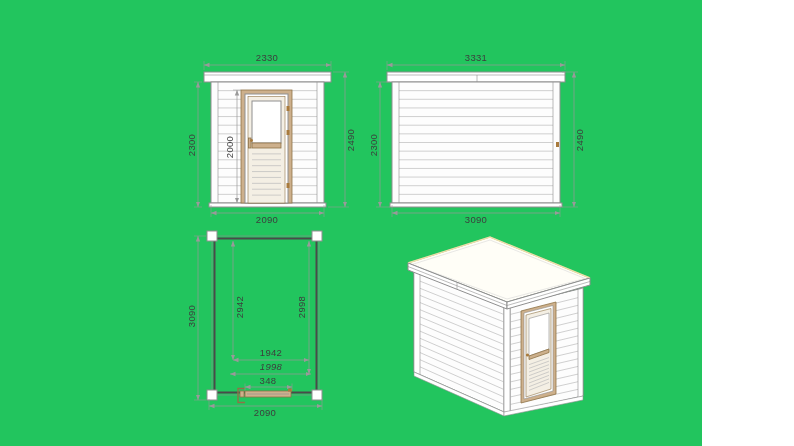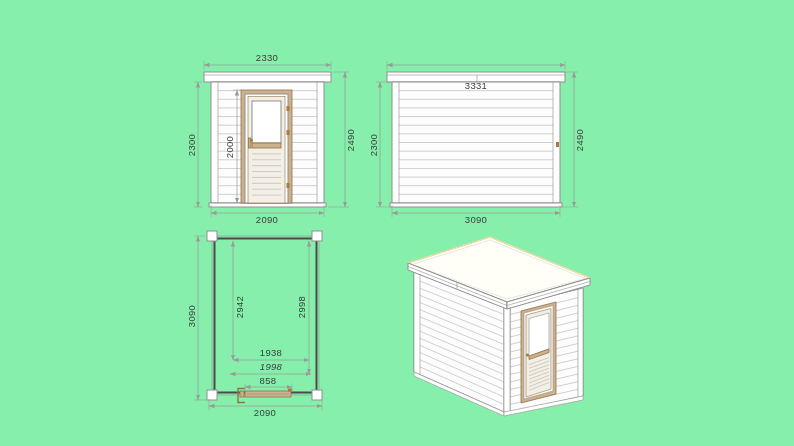--- a/index.html
+++ b/index.html
@@ -1,16 +1,16 @@
 <!DOCTYPE html>
 <html style="--c-line: #8f8f8f; --c-siding: #bcbcbc; --c-wallfill: #fdfdfd; --c-wood: #cdb08c; --c-wooddark: #8f7347; --c-hardware: #a87a3c; --c-planwall: #4a4a4a; --c-dim: #9a9a9a; --c-text: #3d3d3d; --c-cream: #f4efe4; --c-rooffill: #fffef7; --c-roofhl: #ece1a8;"><head>
 <meta charset="utf-8">
 <style>
   html,body{margin:0;padding:0;background:#fff;}
-  .canvas{position:relative;width:794px;height:446px;background:#86efac;overflow:hidden;
+  .canvas{position:relative;width:702px;height:446px;background:#22c55e;overflow:hidden;
           font-family:"Liberation Sans", sans-serif;}
   svg{position:absolute;left:0;top:0;}
   
   .ln   {stroke:var(--c-line);fill:none;stroke-width:1;}
   .fw   {fill:#ffffff;stroke:var(--c-line);stroke-width:1;}
   .fwall{fill:var(--c-wallfill);stroke:var(--c-line);stroke-width:1;}
   .thin {stroke-width:.6;}
   .sd   {stroke:var(--c-siding);fill:none;stroke-width:.7;}
   .wood {fill:var(--c-wood);stroke:var(--c-wooddark);stroke-width:.8;}
   .cream{fill:var(--c-cream);stroke:var(--c-wooddark);stroke-width:.6;}
@@ -262,26 +262,26 @@
     </g>
   </g>
 </svg>
 
 <div class="dimlabel" style="left:267px;top:58px;">2330</div>
 <div class="dimlabel v" style="left:192px;top:145px;">2300</div>
 <div class="dimlabel v" style="left:230px;top:147px;">2000</div>
 <div class="dimlabel v" style="left:351px;top:140px;">2490</div>
 <div class="dimlabel" style="left:267px;top:220px;">2090</div>
 
-<div class="dimlabel" style="left:476px;top:58px;margin-top:28px;">3331</div>
+<div class="dimlabel" style="left:476px;top:58px;">3331</div>
 <div class="dimlabel v" style="left:374px;top:145px;">2300</div>
 <div class="dimlabel v" style="left:580px;top:140px;">2490</div>
 <div class="dimlabel" style="left:476px;top:220px;">3090</div>
 
 <div class="dimlabel v" style="left:192px;top:316px;">3090</div>
 <div class="dimlabel v" style="left:240px;top:307px;">2942</div>
 <div class="dimlabel v" style="left:302px;top:307px;">2998</div>
-<div class="dimlabel" style="left:271px;top:353px;">1938</div>
+<div class="dimlabel" style="left:271px;top:353px;">1942</div>
 <div class="dimlabel" style="left:271px;top:367px;font-style:italic;">1998</div>
-<div class="dimlabel" style="left:268px;top:380.5px;">858</div>
+<div class="dimlabel" style="left:268px;top:380.5px;">348</div>
 <div class="dimlabel" style="left:265px;top:413px;">2090</div>
 
 </div>
 
 </body></html>

